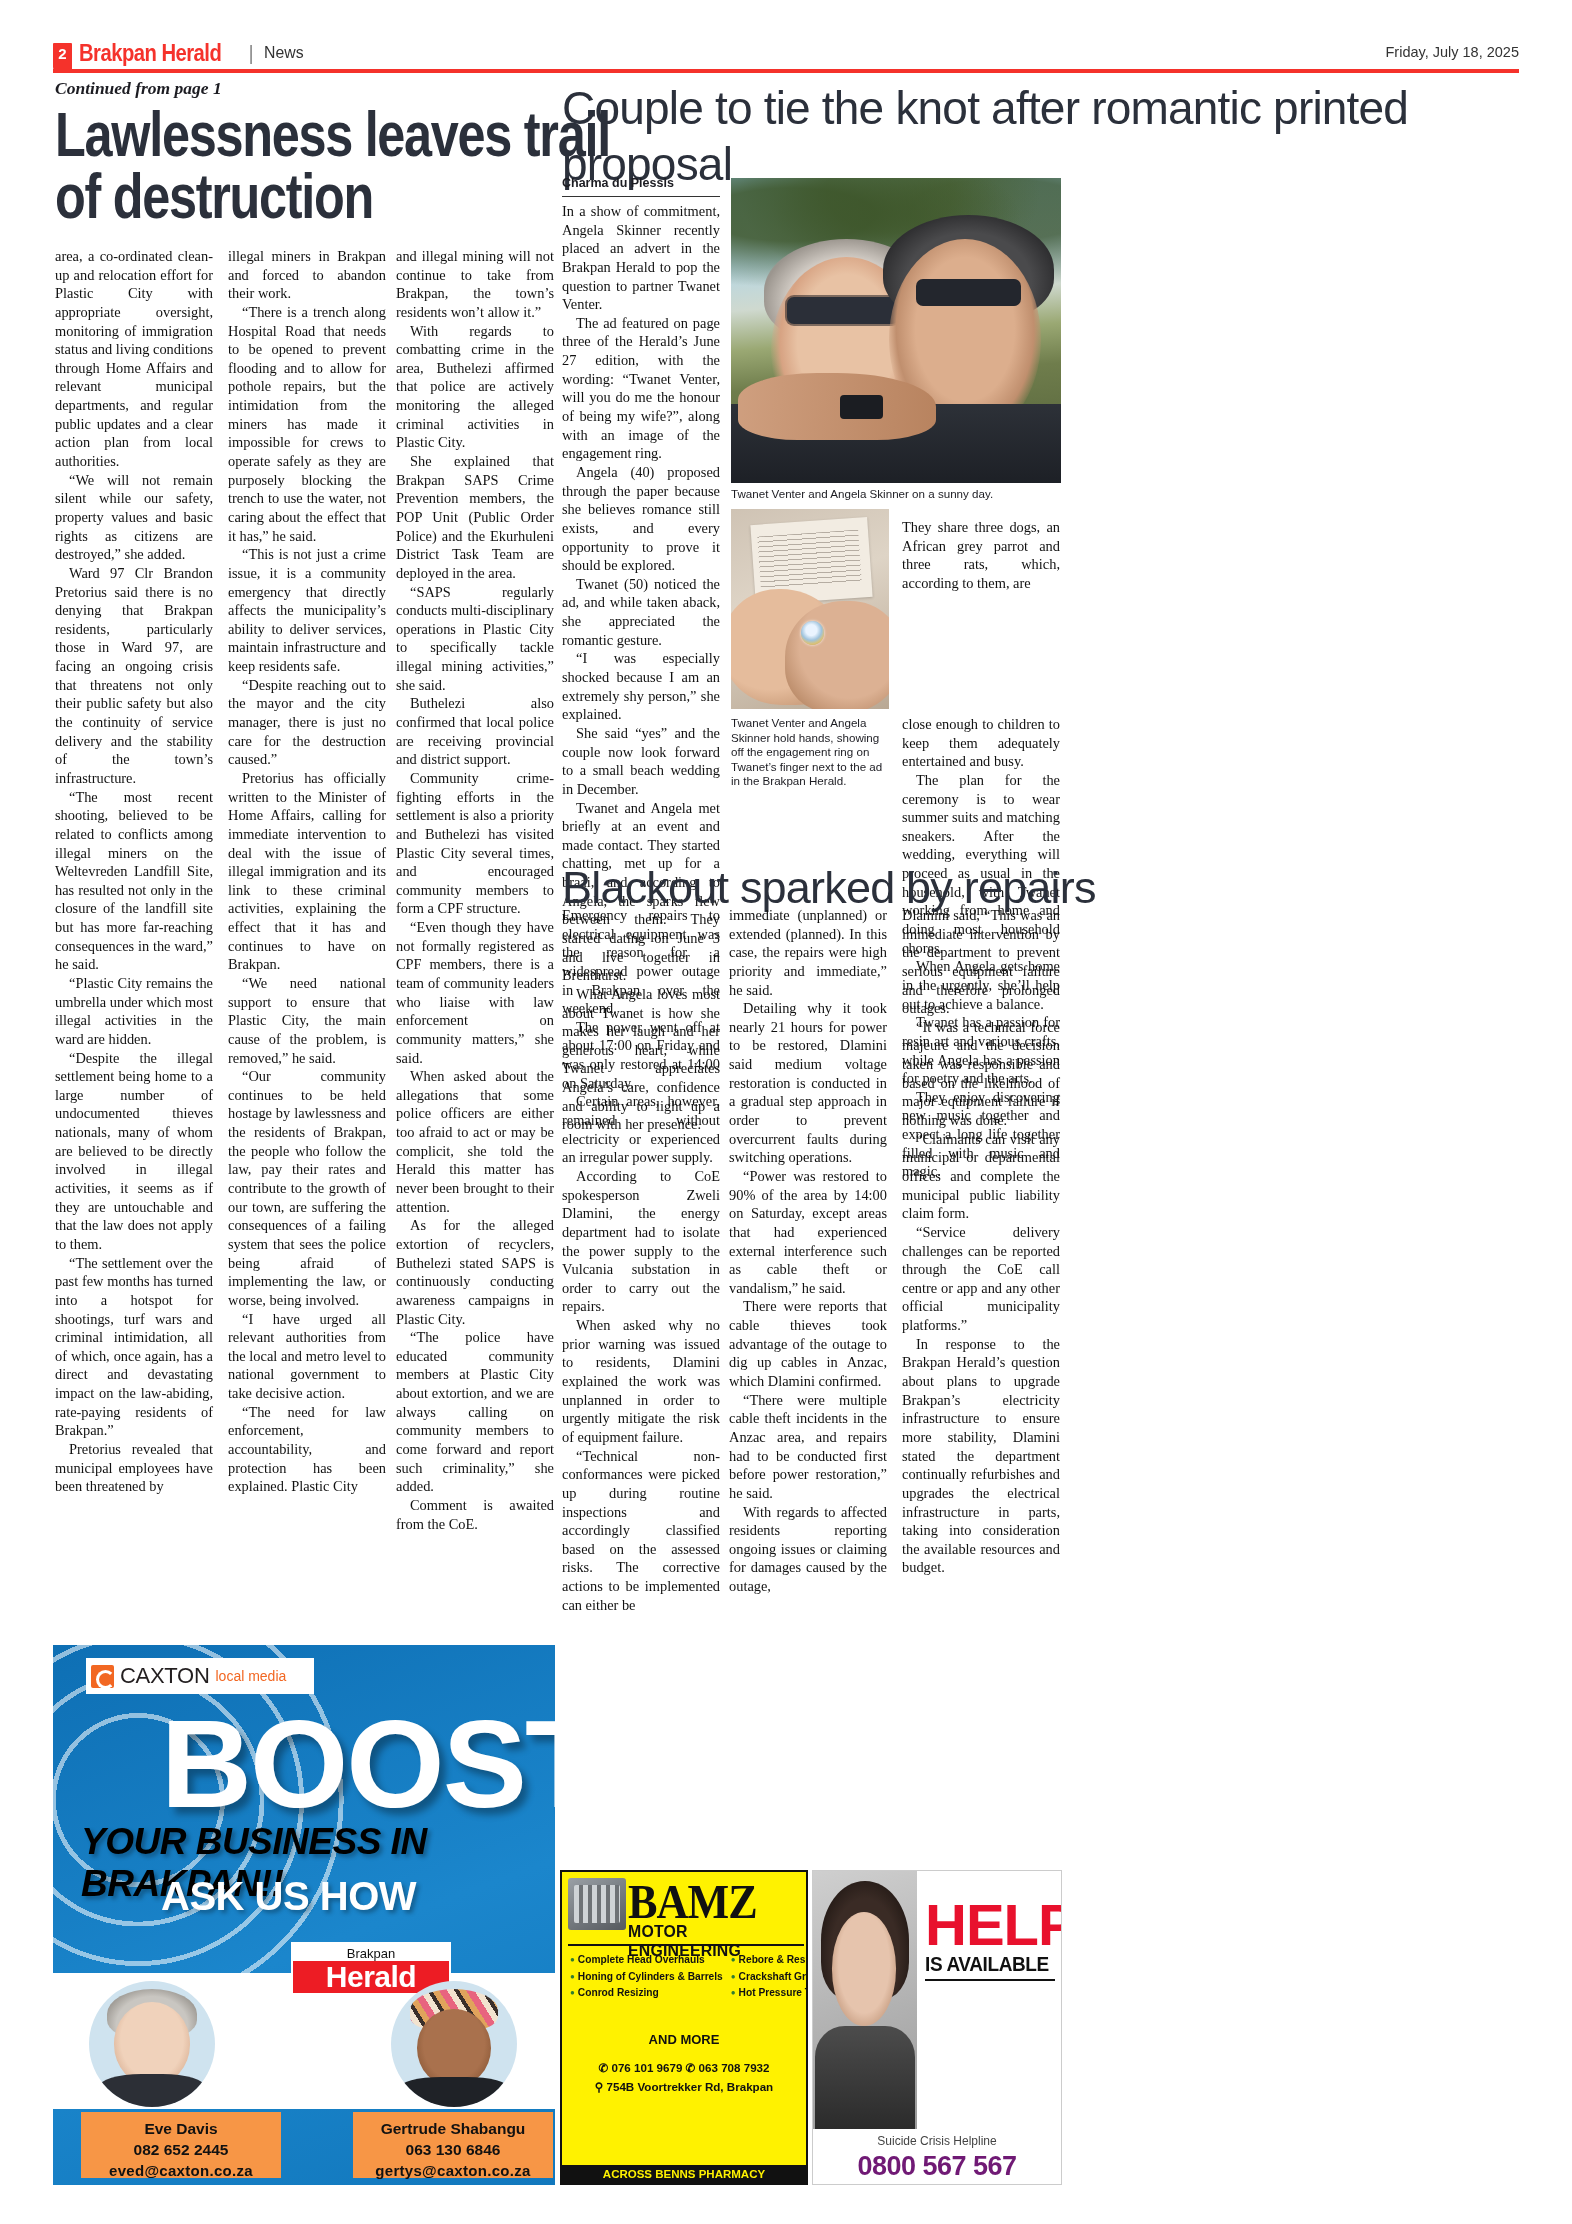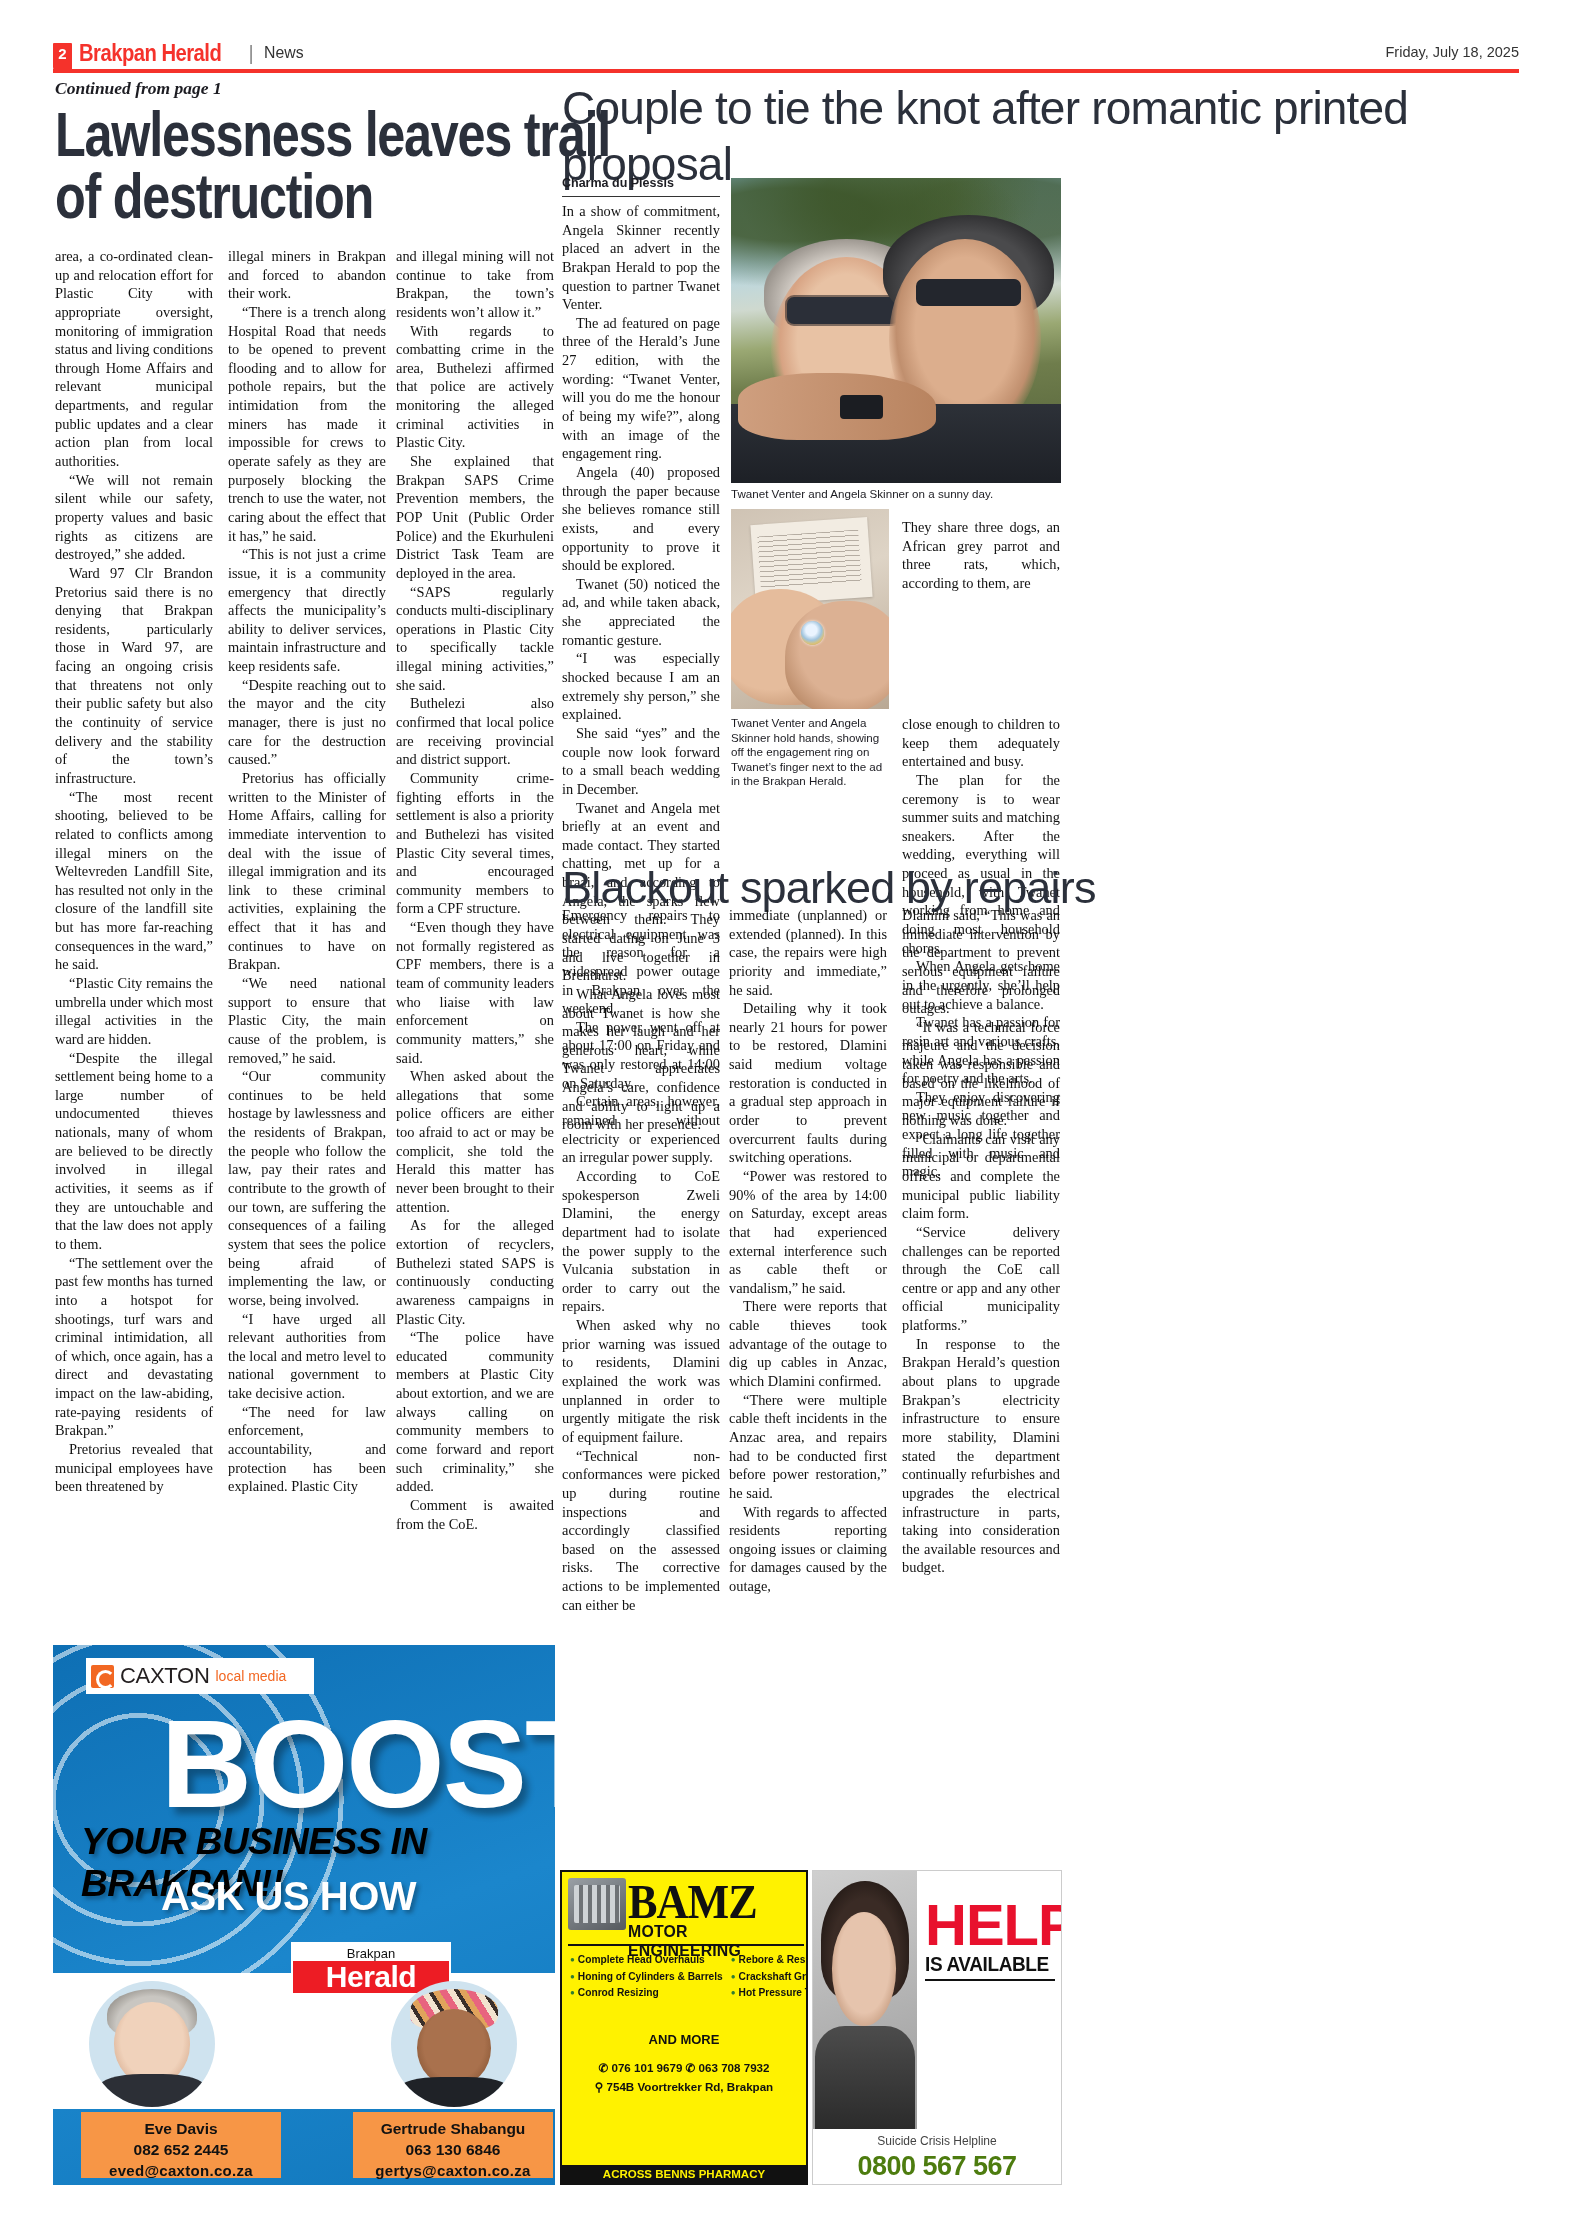--- a/index.html
+++ b/index.html
@@ -256,21 +256,21 @@
   .help-word { position:absolute; left:112px; top:20px;
     font-family:"Liberation Sans",sans-serif; font-weight:bold; font-size:58px;
     color:#E8112D; letter-spacing:-1px;text-align:right; }
   .help-sub { position:absolute; left:112px; top:82px;
     font-family:"Liberation Sans",sans-serif; font-weight:bold; font-size:20px;
     color:#111; letter-spacing:-0.4px; transform:scaleX(0.95); transform-origin:left top;}
   .help-line { position:absolute; left:112px; top:108px; width:130px; height:2px; background:#111; }
   .help-label { position:absolute; left:0; top:263px; width:100%; text-align:center;
     font-family:"Liberation Sans",sans-serif; font-size:12px; color:#444; }
   .help-num { position:absolute; left:0; top:280px; width:100%; text-align:center;
-    font-family:"Liberation Sans",sans-serif; font-weight:bold; font-size:27px; color:#4d7c0f;
+    font-family:"Liberation Sans",sans-serif; font-weight:bold; font-size:27px; color:#701a75;
     letter-spacing:-0.5px; }
 </style>
 </head>
 <body>
 
 <div class="page">
 
   <div class="masthead">
     <div class="mast-row">
       <div class="page-badge">2</div>

